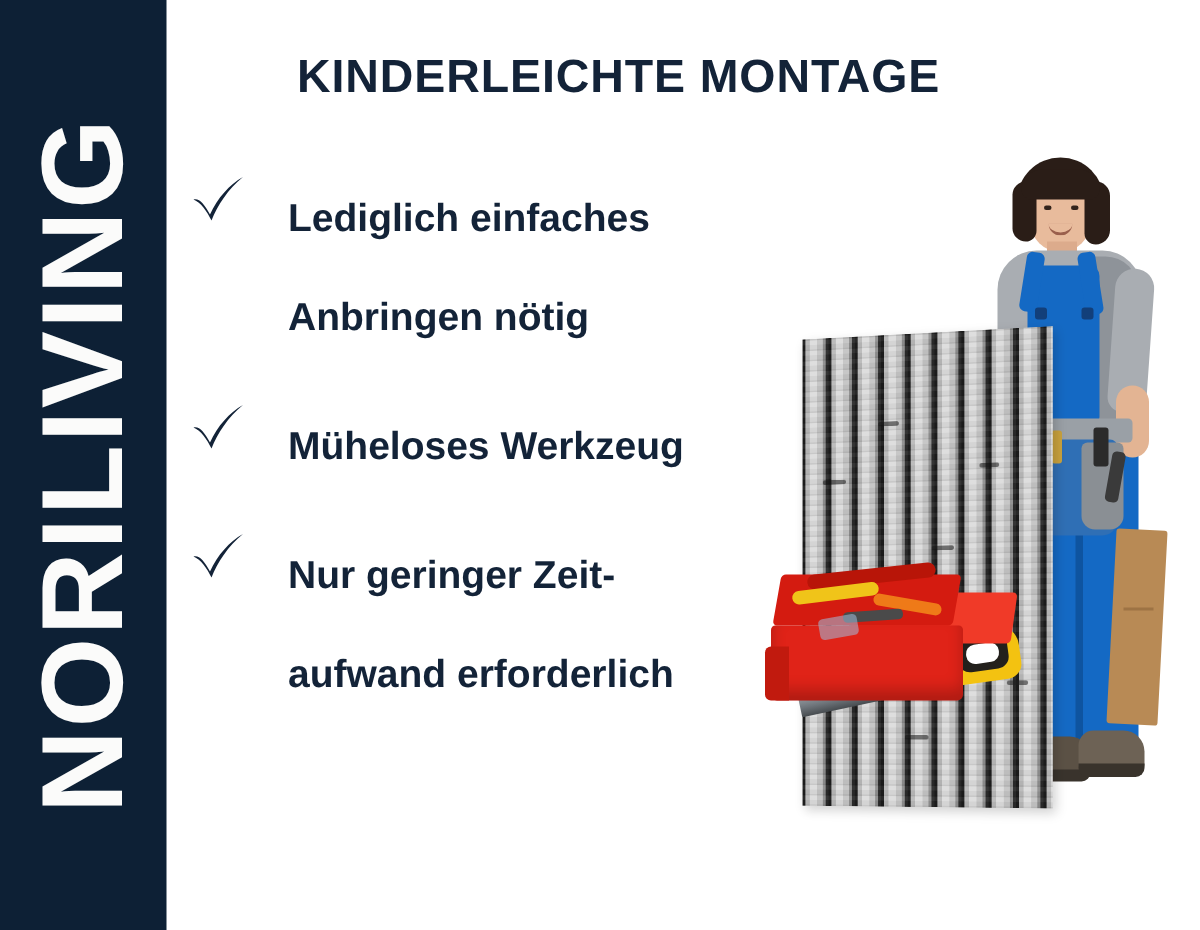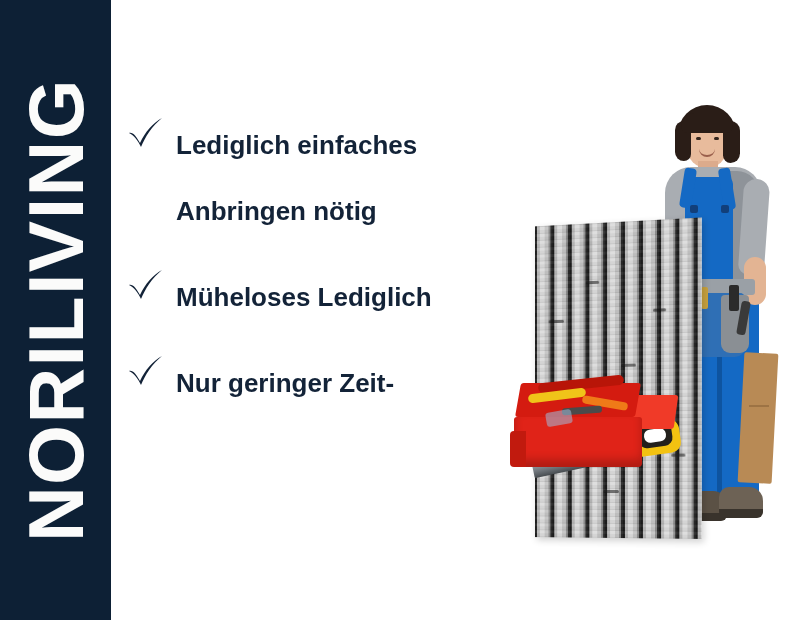--- a/index.html
+++ b/index.html
@@ -76,21 +76,21 @@
     height: 34px;
   }
   .check-icon svg { display: block; }
   .bullet-lines {
     color: #132338;
     font-family: "Liberation Sans", sans-serif;
     font-weight: bold;
     font-size: 26px;
     line-height: 66px;
   }
-  .bullet-line { display: block; white-space: nowrap; }
+  .bullet-line { display: block; white-space: nowrap; margin-left: 16px; }
 
   
   .photo {
     position: absolute;
     left: 490px;
     top: 95px;
     width: 310px;
     height: 470px;
   }
 
@@ -321,20 +321,21 @@
 </style>
 </head>
 <body>
 
 <div id="page">
 
   <div class="brand-bar">
     <div class="brand-text">NORILIVING</div>
   </div>
 
+  <div class="headline">KINDERLEICHTE MONTAGE</div>
 
   <div class="bullets">
 
     <div class="bullet">
       <span class="check-icon">
         <svg viewBox="0 0 40 34" width="40" height="34" aria-hidden="true">
           <path d="M3 17 C7 16 10 20 14 27 C19 16 27 7 36 2 C26 10 19 21 15 31 C12 25 8 19 3 17 Z" fill="#132338"></path>
         </svg>
       </span>
       <span class="bullet-lines">
@@ -343,32 +344,33 @@
       </span>
     </div>
 
     <div class="bullet">
       <span class="check-icon">
         <svg viewBox="0 0 40 34" width="40" height="34" aria-hidden="true">
           <path d="M3 17 C7 16 10 20 14 27 C19 16 27 7 36 2 C26 10 19 21 15 31 C12 25 8 19 3 17 Z" fill="#132338"></path>
         </svg>
       </span>
       <span class="bullet-lines">
-        <span class="bullet-line">Müheloses Lediglich</span>
+        <span class="bullet-line">Müheloses Werkzeug</span>
       </span>
     </div>
 
     <div class="bullet">
       <span class="check-icon">
         <svg viewBox="0 0 40 34" width="40" height="34" aria-hidden="true">
           <path d="M3 17 C7 16 10 20 14 27 C19 16 27 7 36 2 C26 10 19 21 15 31 C12 25 8 19 3 17 Z" fill="#132338"></path>
         </svg>
       </span>
       <span class="bullet-lines">
         <span class="bullet-line">Nur geringer Zeit-</span>
+        <span class="bullet-line">aufwand erforderlich</span>
       </span>
     </div>
 
   </div>
 
   <div class="photo">
 
     <div class="worker">
       <div class="w-hair"></div>
       <div class="w-face"></div>

